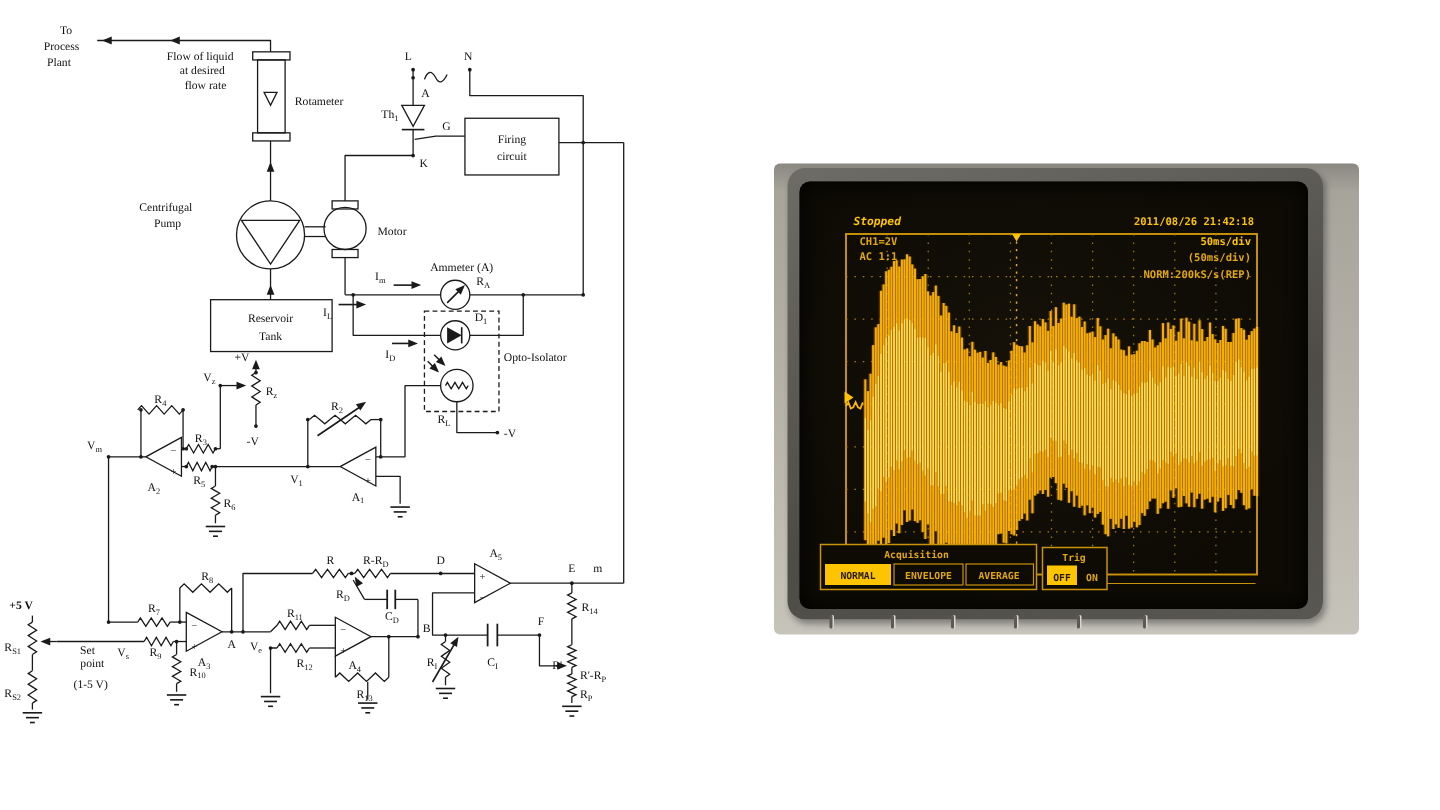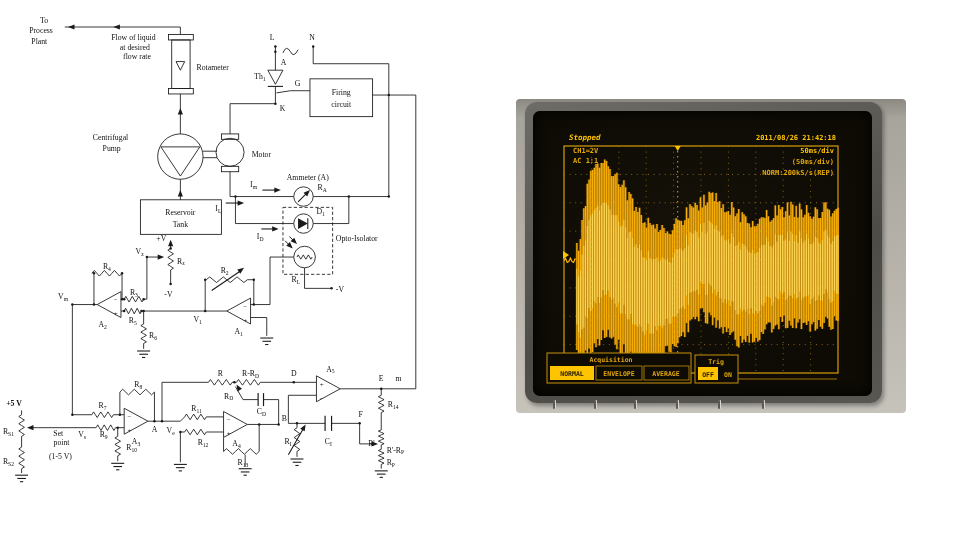--- a/index.html
+++ b/index.html
@@ -2,21 +2,21 @@
 <html><head>
 <meta charset="utf-8">
 <style>
   html,body{margin:0;padding:0;background:#ffffff;}
   #page{position:relative;width:960px;height:540px;background:#ffffff;overflow:hidden;
         font-family:"Liberation Serif", serif;}
   
   #schem{position:absolute;left:0;top:0;width:480px;height:540px;}
   .slbl{font-family:"Liberation Serif",serif;fill:#111;}
   
-  #photo{position:absolute;left:516px;top:99px;width:390px;height:314px;
+  #photo{position:absolute;left:516px;top:109px;width:390px;height:314px;
          background:linear-gradient(180deg,#8a8880 0%,#a7a49c 6%,#b9b5ad 60%,#c6c3bb 100%);
          border-radius:4px;}
   #bezel{position:absolute;left:9px;top:3px;width:357px;height:301px;
          background:linear-gradient(160deg,#6e6c66,#4e4c47 60%,#595751);
          border-radius:12px;box-shadow:2px 3px 4px rgba(0,0,0,.35);}
   #screen{position:absolute;left:17px;top:12px;width:339px;height:285px;
           background:radial-gradient(ellipse at 45% 45%, #16120a 0%, #0d0b04 70%);
           border-radius:7px;box-shadow:inset 0 0 14px #000;}
   #screen svg{position:absolute;left:0;top:0;}
   .stx{font-family:"DejaVu Sans Mono",monospace;font-weight:bold;}

